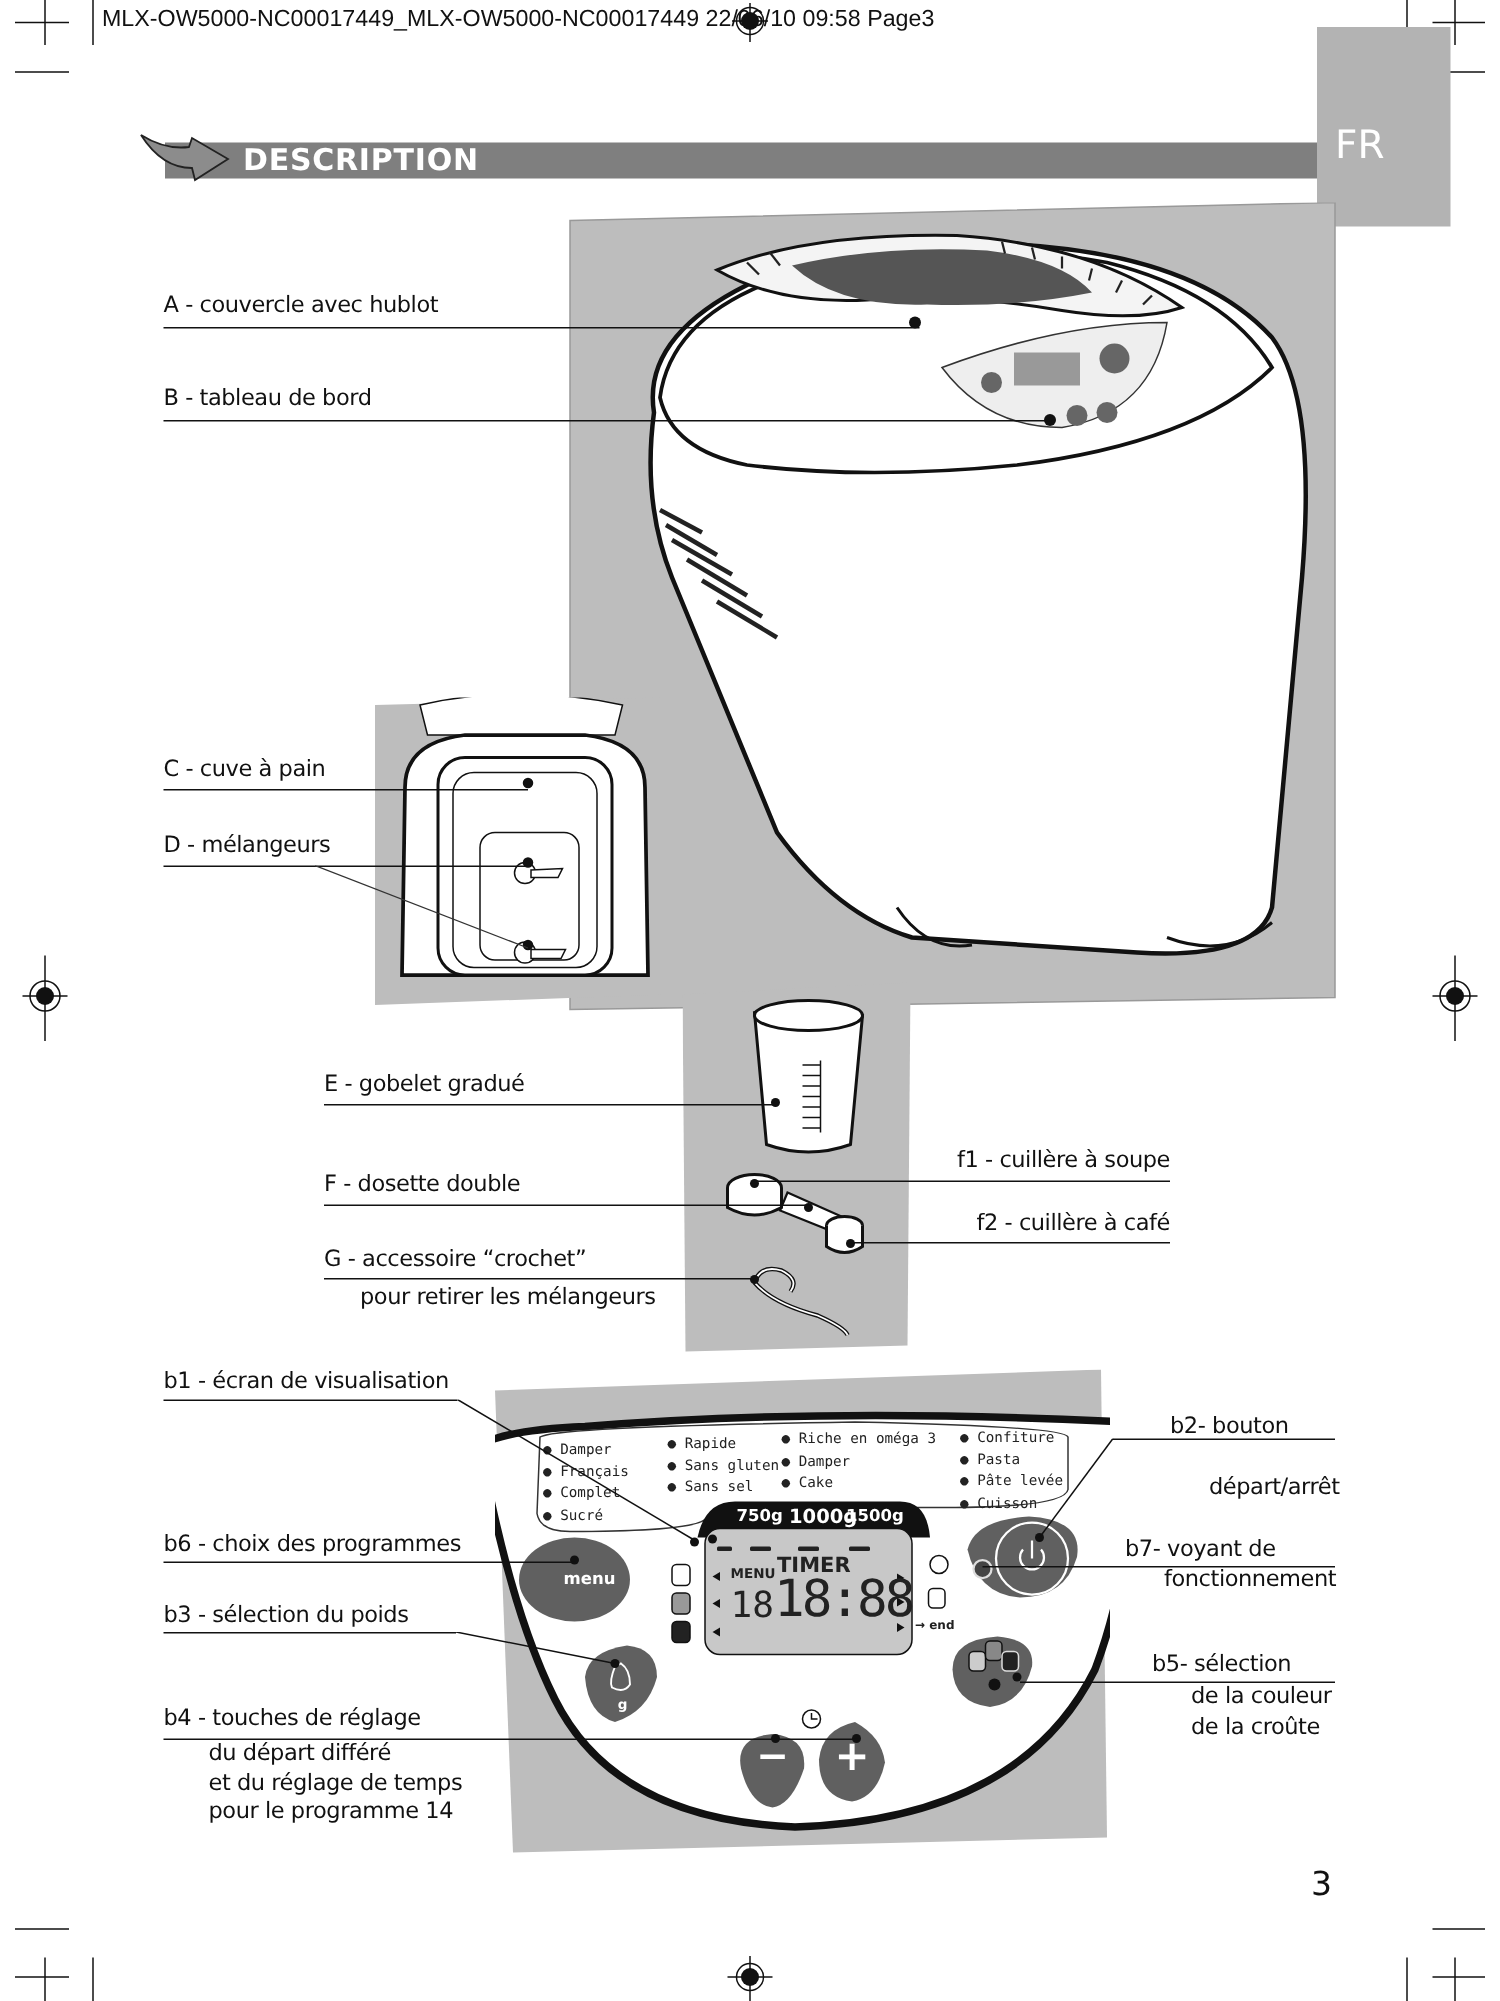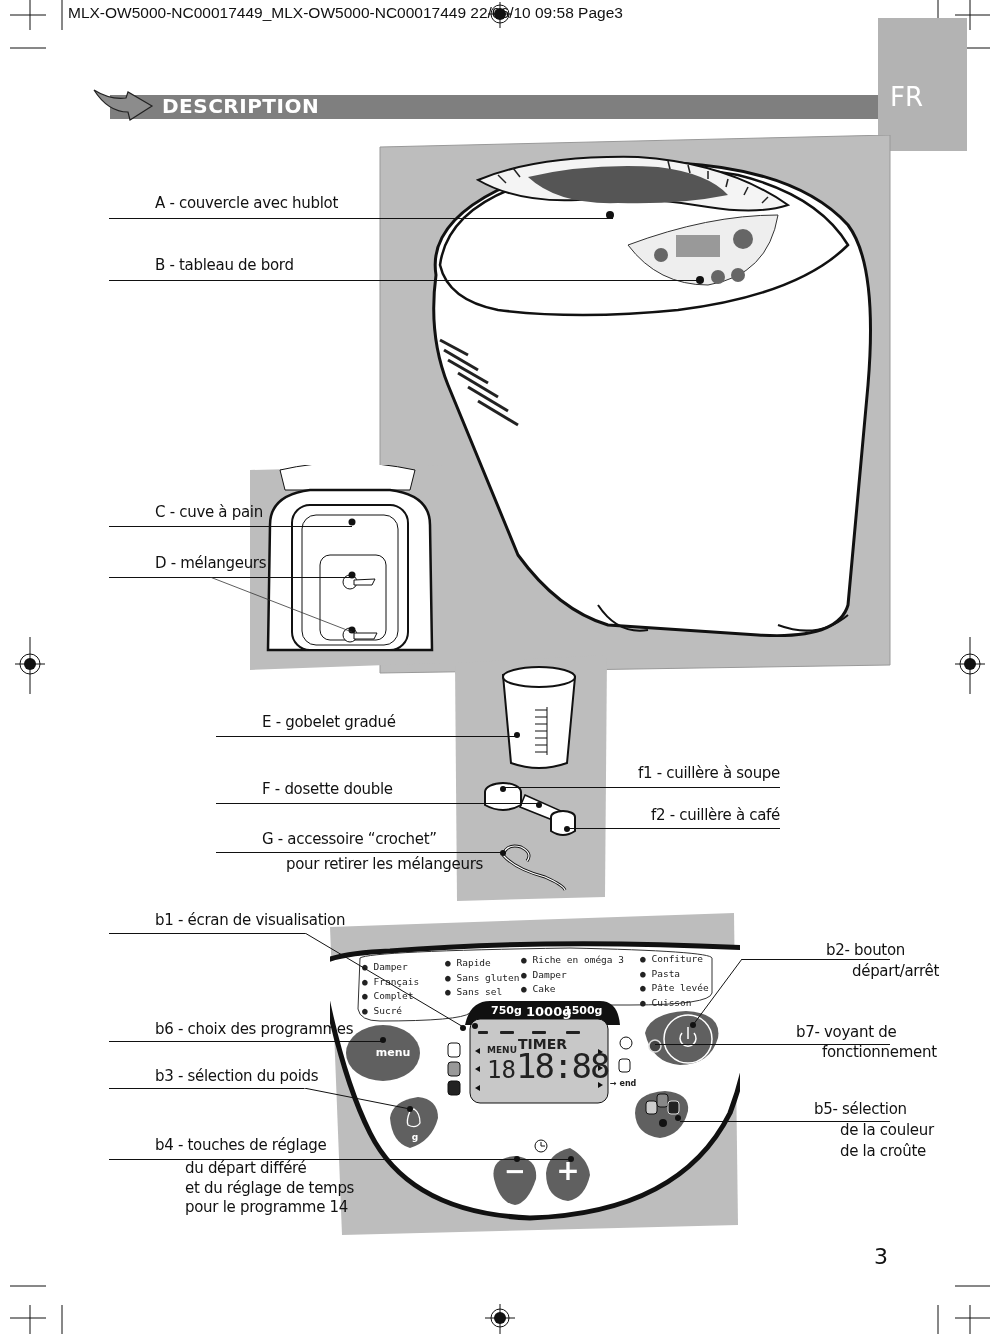--- a/index.html
+++ b/index.html
@@ -1,19 +1,19 @@
 <!DOCTYPE html>
 <html><head>
 <meta charset="utf-8">
 <style>
   html, body { margin:0; padding:0; background:#fff; }
   body { width:1000px; height:1334px; position:relative; overflow:hidden;
          font-family:"DejaVu Sans", "Liberation Sans", sans-serif; color:#111; }
   .abs { position:absolute; }
-  .lbl { position:absolute; font-size:15px; letter-spacing:-0.3px; color:#111; white-space:nowrap; font-family:"DejaVu Sans", sans-serif;margin-left:46px; }
+  .lbl { position:absolute; font-size:15px; letter-spacing:-0.3px; color:#111; white-space:nowrap; font-family:"DejaVu Sans", sans-serif; }
   .rule { position:absolute; height:1px; background:#111; }
   .hdr-text { position:absolute; left:68px; top:4px; font-family:"Liberation Sans", sans-serif; font-size:15.5px; color:#111; }
   .section-bar { position:absolute; left:110px; top:95px; width:770px; height:24px; background:#7f7f7f; }
   .section-title { position:absolute; left:162px; top:94px; font-family:"DejaVu Sans", sans-serif; font-weight:bold; font-size:20px; color:#fff; letter-spacing:0.5px; }
   .lang-tab { position:absolute; left:878px; top:18px; width:89px; height:133px; background:#b3b3b3; }
   .lang-text { position:absolute; left:890px; top:82px; font-family:"DejaVu Sans", sans-serif; font-size:26px; color:#fff; }
   .page-num { position:absolute; left:874px; top:1244px; font-size:22px; font-family:"DejaVu Sans", sans-serif; }
   .disp-font { font-family:"DejaVu Sans", sans-serif; font-weight:bold; }
 </style>
 </head>
@@ -305,21 +305,21 @@
 <div class="rule" style="left:109px;top:1159px;width:463px"></div>
 <div class="lbl" style="left:139px;top:1159px">du départ différé</div>
 <div class="lbl" style="left:139px;top:1179px">et du  réglage de temps</div>
 <div class="lbl" style="left:139px;top:1198px">pour le programme 14</div>
 
 <div class="lbl" style="left:780px;top:941px">b2- bouton</div>
 <div class="rule" style="left:742px;top:959px;width:148px"></div>
 <svg class="abs" style="left:690px;top:959px" width="55" height="70">
     <line x1="52" y1="0" x2="3" y2="66" stroke="#111" stroke-width="1"></line>
   </svg>
-<div class="lbl" style="left:806px;top:962px">départ/arrêt</div>
+<div class="lbl" style="left:806px;top:982px">départ/arrêt</div>
 
 <div class="lbl" style="left:750px;top:1023px">b7- voyant de</div>
 <div class="rule" style="left:655px;top:1044px;width:235px"></div>
 <div class="lbl" style="left:776px;top:1043px">fonctionnement</div>
 
 <div class="lbl" style="left:768px;top:1100px">b5- sélection</div>
 <div class="rule" style="left:680px;top:1121px;width:210px"></div>
 <div class="lbl" style="left:794px;top:1121px">de la couleur</div>
 <div class="lbl" style="left:794px;top:1142px">de la croûte</div>
 

